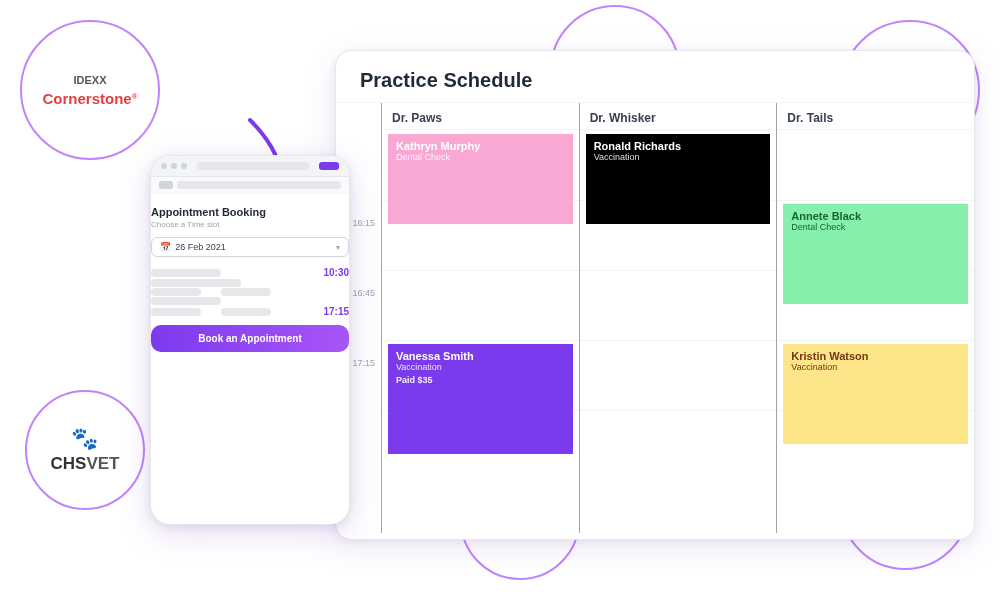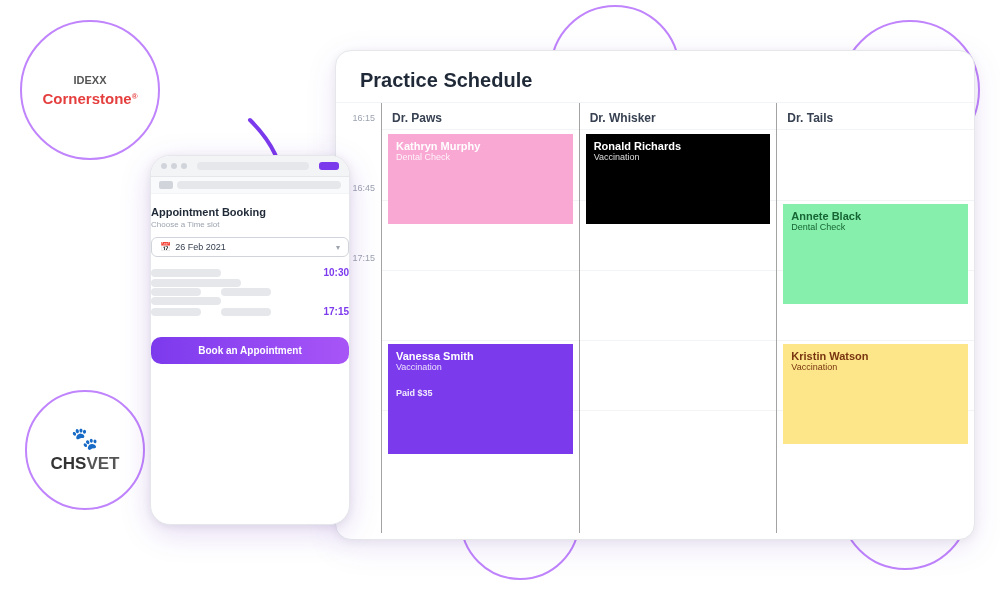--- a/index.html
+++ b/index.html
@@ -194,21 +194,21 @@
       background: linear-gradient(90deg, #7c3aed, #a855f7);
       color: #fff;
       border: none;
       border-radius: 10px;
       padding: 8px 0;
       width: 100%;
       font-size: 10px;
       font-weight: 700;
       cursor: pointer;
       text-align: center;
-      margin-top: 12px;
+      margin-top: 0;
     }
 
     
     .schedule-panel {
       position: absolute;
       left: 335px;
       top: 50px;
       width: 640px;
       height: 490px;
       background: #fff;
@@ -229,20 +229,21 @@
     }
     .schedule-columns {
       display: flex;
       height: calc(100% - 58px);
     }
     .time-col {
       width: 45px;
       padding-top: 10px;
       display: flex;
       flex-direction: column;
+      justify-content: center;
     }
     .time-label {
       font-size: 9px;
       color: #9ca3af;
       height: 70px;
       display: flex;
       align-items: flex-start;
       justify-content: flex-end;
       padding-right: 6px;
     }
@@ -277,21 +278,21 @@
       color: #fff;
     }
     .appt-type {
       font-size: 9px;
       color: rgba(255,255,255,0.85);
     }
     .appt-detail {
       font-size: 9px;
       font-weight: 700;
       color: rgba(255,255,255,0.9);
-      margin-top: 16px;
+      margin-top: 3px;
     }
 
     
     .card-pink { background: #f9a8d4; }
     .card-purple { background: #7c3aed; }
     
     .card-teal { background: #000000; }
     
     .card-green { background: #86efac; }
     .card-yellow { background: #fde68a; }

